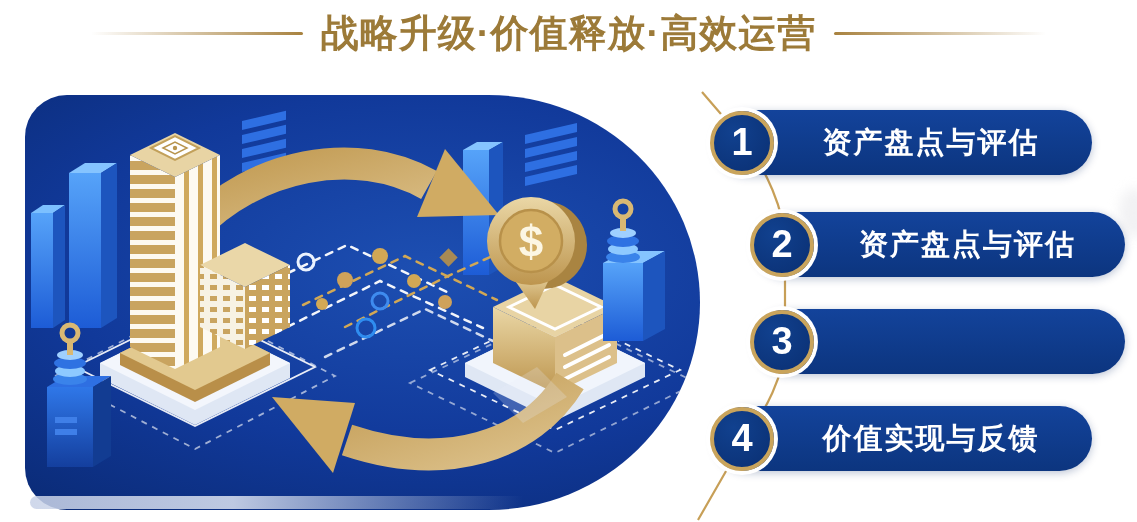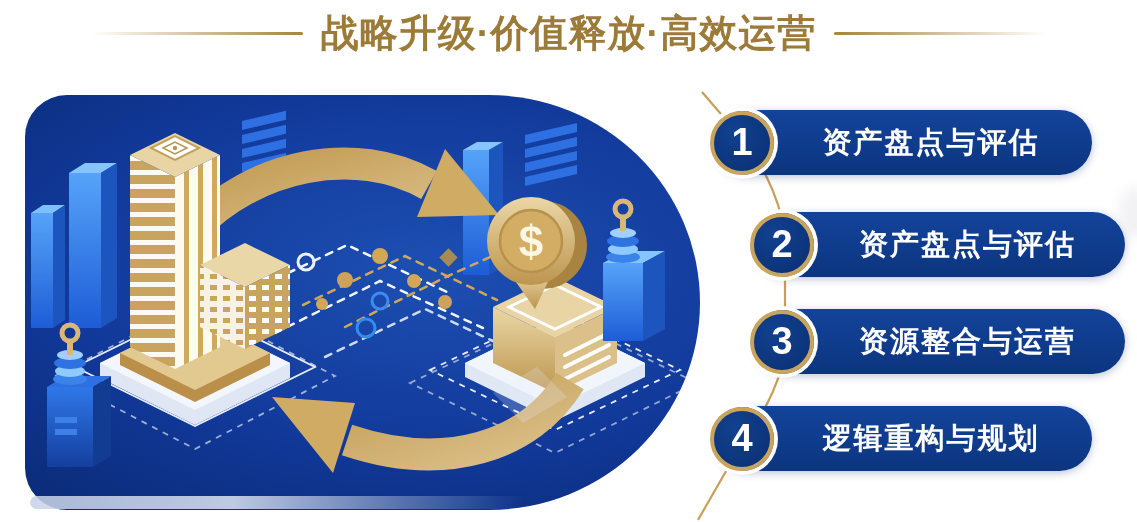--- a/index.html
+++ b/index.html
@@ -232,21 +232,20 @@
     <div class="step step-1">
       <div class="badge">1</div>
       <div class="step-label">资产盘点与评估</div>
     </div>
     <div class="step step-2">
       <div class="badge">2</div>
       <div class="step-label">资产盘点与评估</div>
     </div>
     <div class="step step-3">
       <div class="badge">3</div>
-      <div class="step-label">资源整合与运营</div>
     </div>
     <div class="step step-4">
       <div class="badge">4</div>
-      <div class="step-label">逻辑重构与规划</div>
+      <div class="step-label">价值实现与反馈</div>
     </div>
   </div>
 
 </div>
 
 </body></html>

